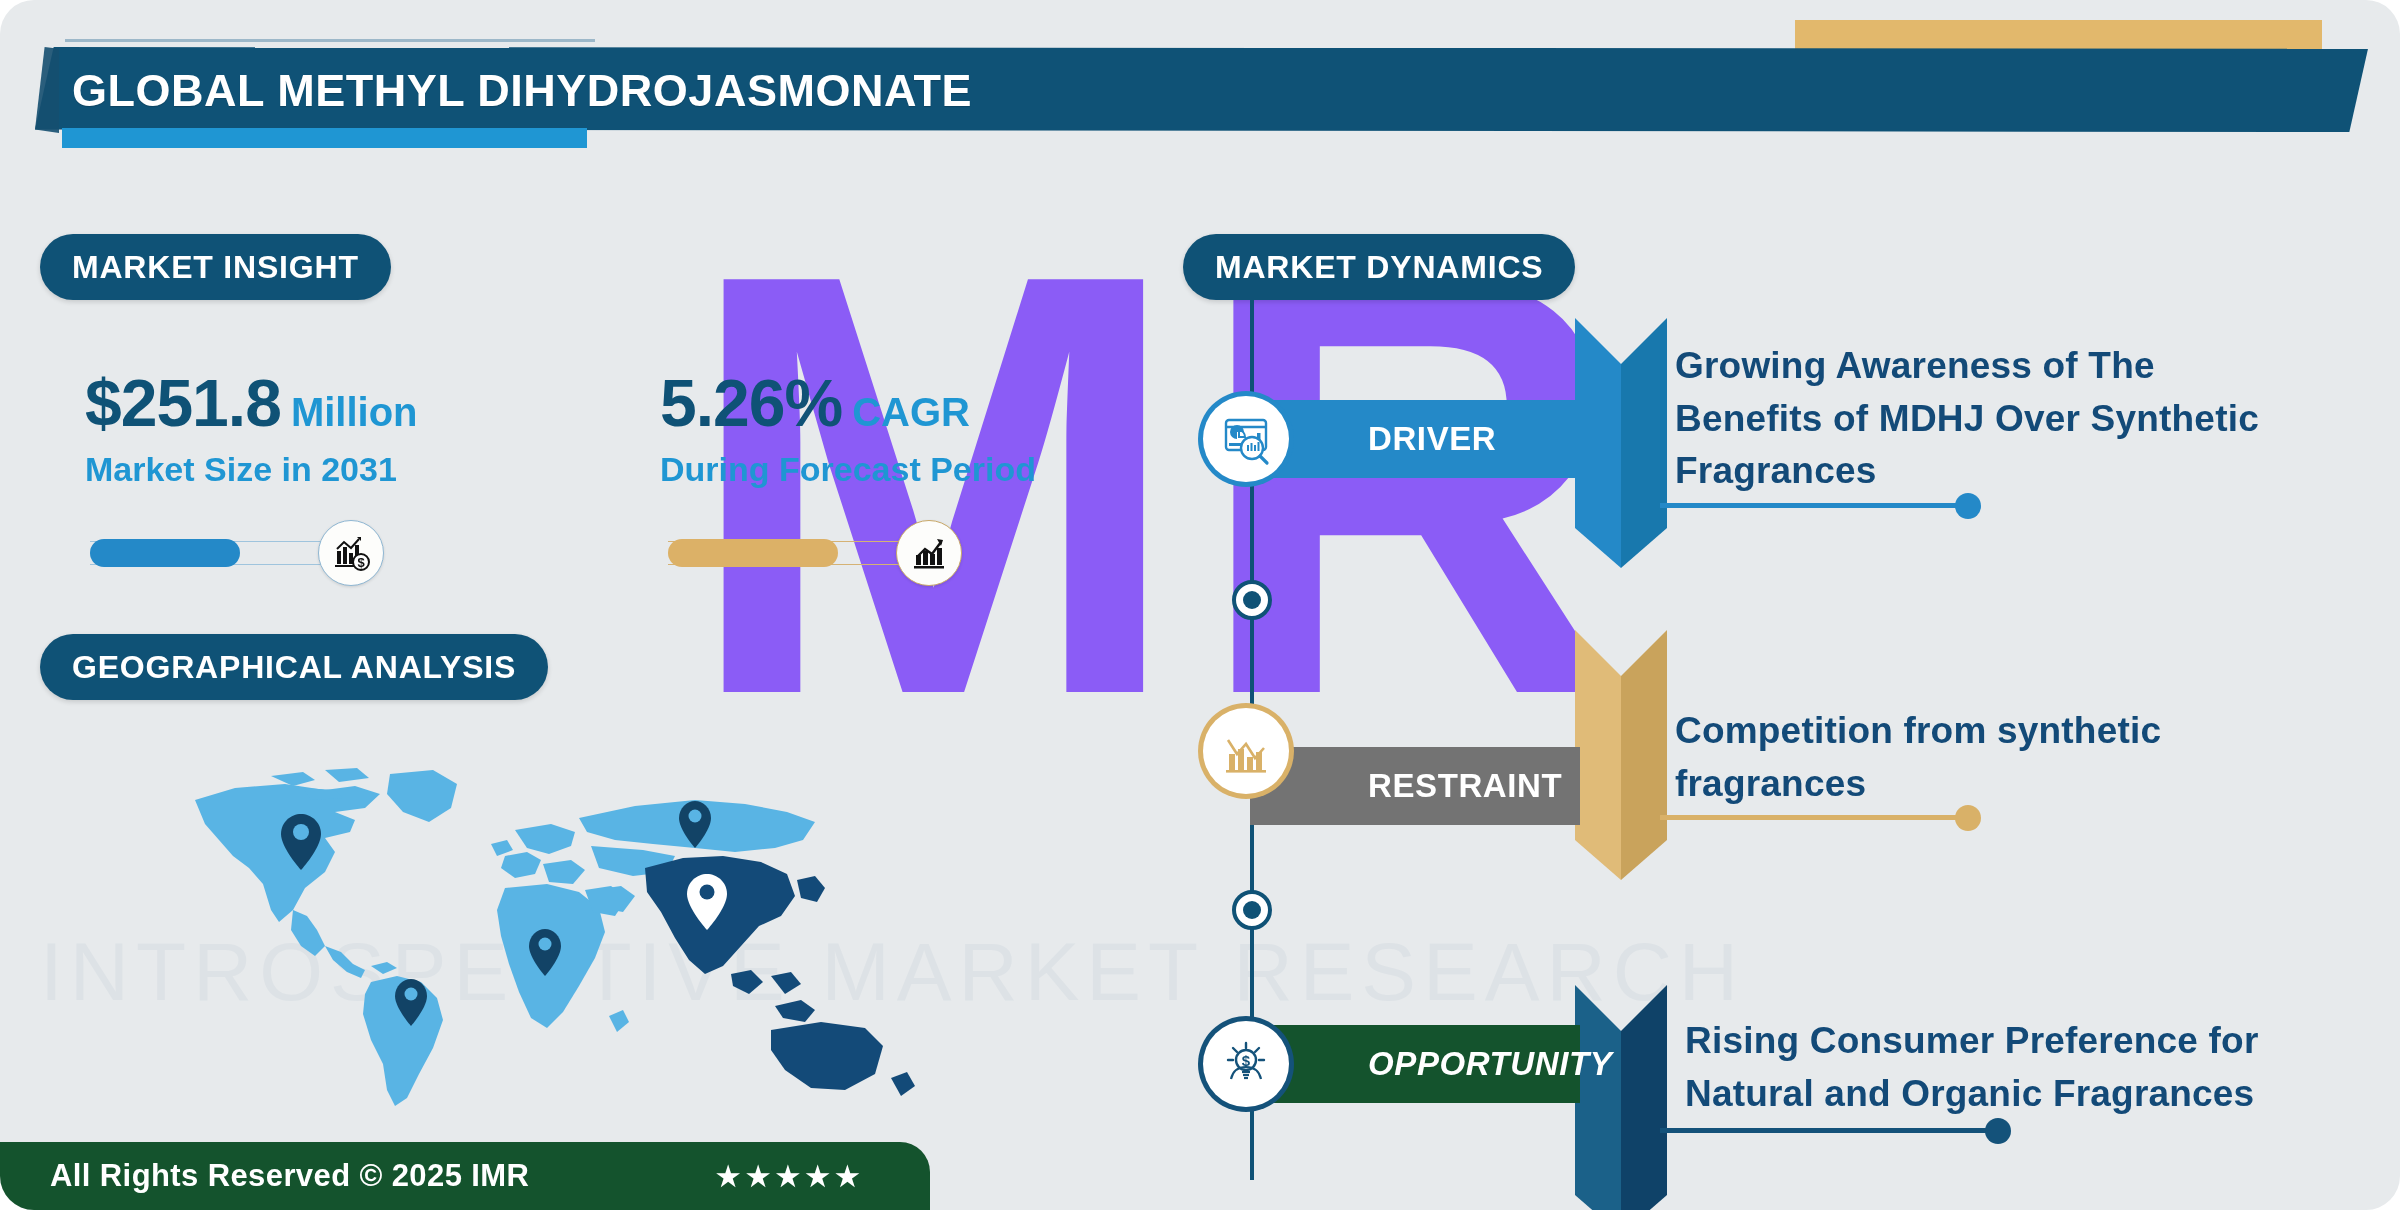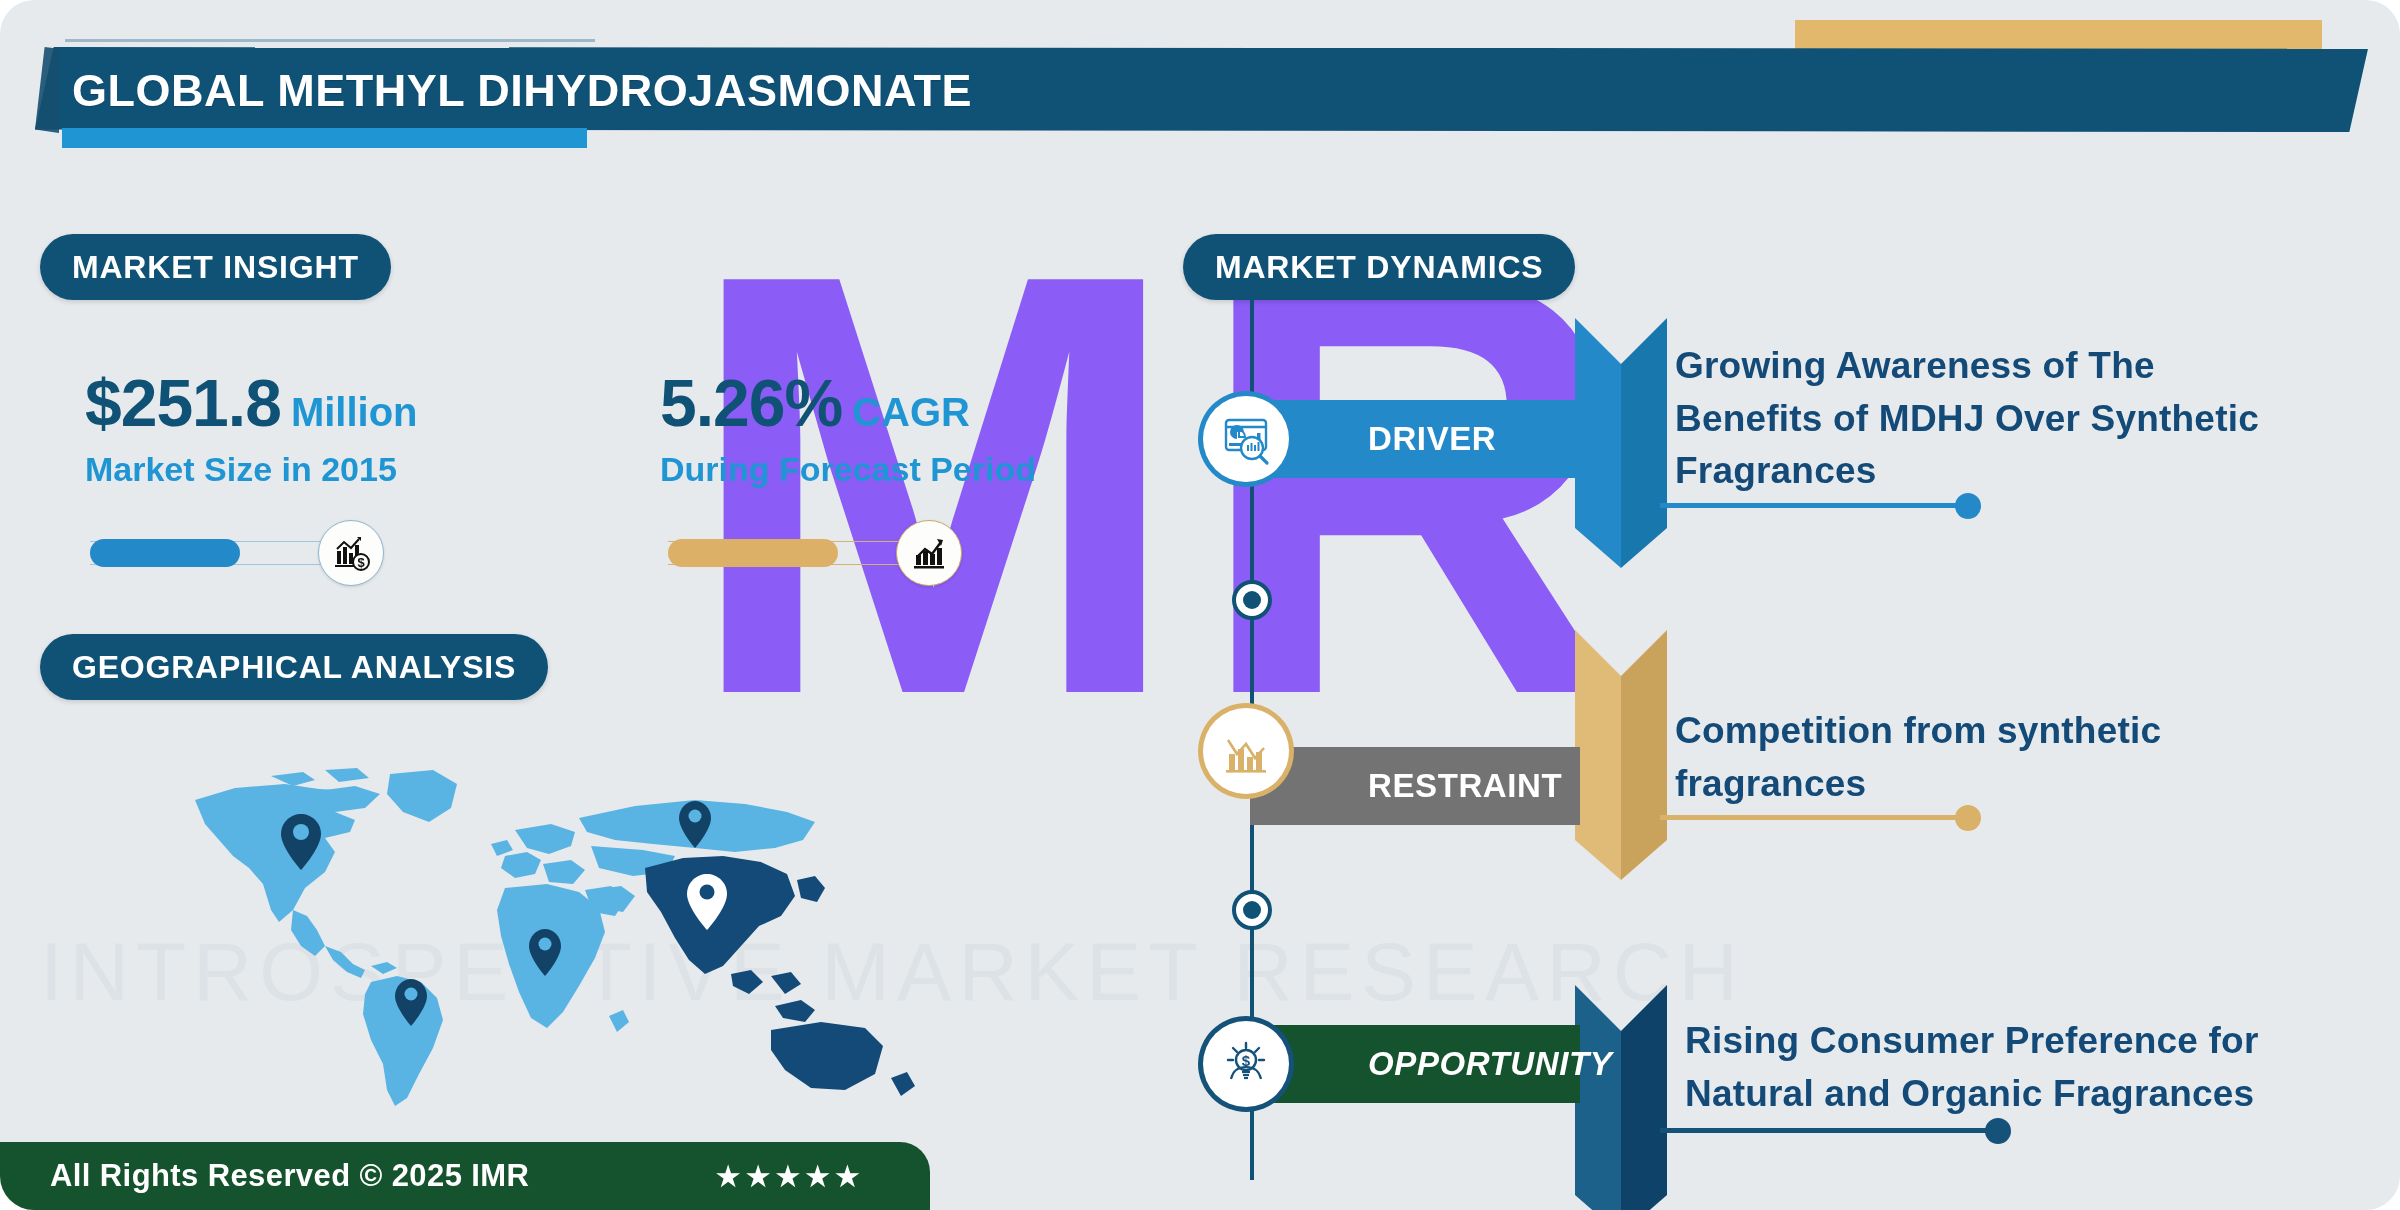--- a/index.html
+++ b/index.html
@@ -248,21 +248,21 @@
   <div class="hdr-band-edge"></div>
   <div class="hdr-title">GLOBAL METHYL DIHYDROJASMONATE</div>
   <div class="hdr-underbar"></div>
 
   <div class="pill" id="pill-geo">GEOGRAPHICAL ANALYSIS</div>
   <div class="pill" id="pill-insight">MARKET INSIGHT</div>
   <div class="pill" id="pill-dynamics">MARKET DYNAMICS</div>
 
   <div class="stat" id="stat-size">
     <div class="stat-value"><span>$251.8</span><span class="unit">Million</span></div>
-    <div class="stat-sub">Market Size in 2015</div>
+    <div class="stat-sub">Market Size in 2031</div>
   </div>
   <div class="bar-wrap" id="bar-size">
     <div class="bar-track"></div>
     <div class="bar-fill"></div>
     <div class="bar-icon">
       <svg width="40" height="40" viewBox="0 0 40 40">
         <polyline points="6,16 13,9 20,15 28,6" fill="none" stroke="#111" stroke-width="2"></polyline>
         <polygon points="26,4 30,4 30,8" fill="#111"></polygon>
         <rect x="6" y="18" width="4" height="13" fill="#111"></rect>
         <rect x="12" y="14" width="4" height="17" fill="#111"></rect>

